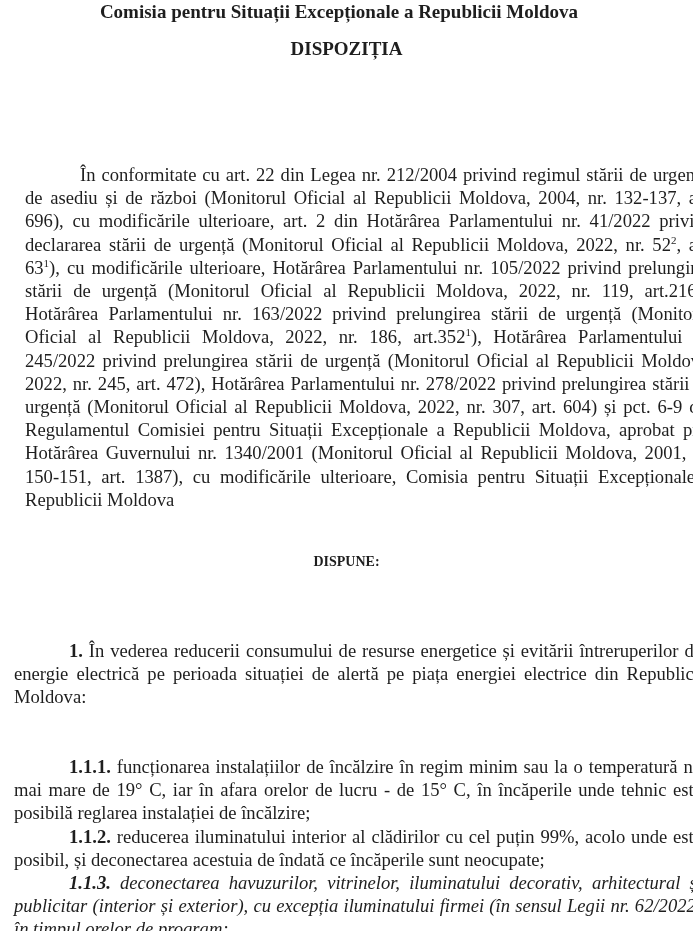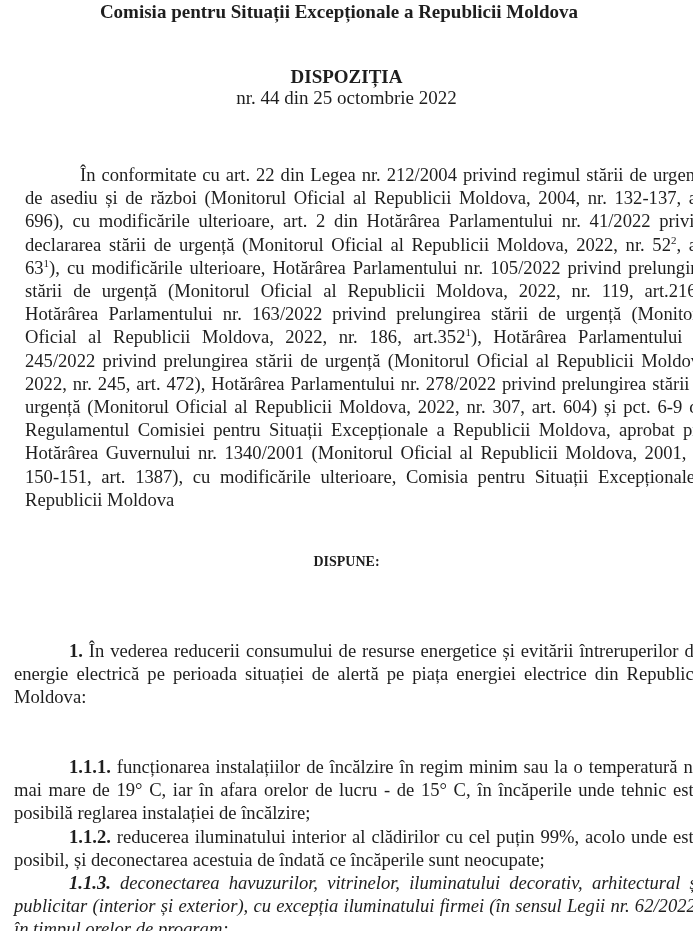--- a/index.html
+++ b/index.html
@@ -7,21 +7,21 @@
     width: 693px; height: 931px; overflow: hidden;
     font-family: "Liberation Serif", serif;
     color: #1e1e1e;
   }
   .page { position: relative; width: 693px; height: 931px; }
   .header {
     position: absolute; top: 0; left: 0; width: 678px;
     text-align: center; font-weight: bold; font-size: 19px; line-height: 24px;
   }
   .title {
-    position: absolute; top: 65px; left: 0; width: 693px;
+    position: absolute; top: 37px; left: 0; width: 693px;
     text-align: center; font-weight: bold; font-size: 19px; line-height: 24px;
   }
   .number {
     position: absolute; top: 86px; left: 0; width: 693px;
     text-align: center; font-size: 19px; line-height: 24px;
   }
   .body-text {
     position: absolute; left: 9px; width: 688px;
     font-size: 18.6px; line-height: 23.2px;
     text-align: justify; margin: 16px;
@@ -40,21 +40,20 @@
   .i112 { top: 813px; }
   .i113 { top: 859px; font-style: italic; }
   sup { font-size: 11px; line-height: 0; }
 </style>
 </head>
 <body>
 
 <div class="page">
   <div class="header">Comisia pentru Situații Excepționale a Republicii Moldova</div>
   <div class="title">DISPOZIȚIA</div>
-  <div class="number">nr. 44 din 25 octombrie 2022</div>
 
   <p class="body-text preamble"><span>În conformitate cu art. 22 din Legea nr. 212/2004 privind regimul stării de urgență, de asediu și de război (Monitorul Oficial al Republicii Moldova, 2004, nr. 132-137, art. 696), cu modificările ulterioare, art. 2 din Hotărârea Parlamentului nr. 41/2022 privind declararea stării de urgență (Monitorul Oficial al Republicii Moldova, 2022, nr. 52</span><sup>2</sup><span>, art. 63</span><sup>1</sup><span>), cu modificările ulterioare, Hotărârea Parlamentului nr. 105/2022 privind prelungirea stării de urgență (Monitorul Oficial al Republicii Moldova, 2022, nr. 119, art.216</span><sup>1</sup><span>), Hotărârea Parlamentului nr. 163/2022 privind prelungirea stării de urgență (Monitorul Oficial al Republicii Moldova, 2022, nr. 186, art.352</span><sup>1</sup><span>), Hotărârea Parlamentului nr. 245/2022 privind prelungirea stării de urgență (Monitorul Oficial al Republicii Moldova, 2022, nr. 245, art. 472), Hotărârea Parlamentului nr. 278/2022 privind prelungirea stării de urgență (Monitorul Oficial al Republicii Moldova, 2022, nr. 307, art. 604) și pct. 6-9 din Regulamentul Comisiei pentru Situații Excepționale a Republicii Moldova, aprobat prin Hotărârea Guvernului nr. 1340/2001 (Monitorul Oficial al Republicii Moldova, 2001, nr. 150-151, art. 1387), cu modificările ulterioare, Comisia pentru Situații Excepționale a Republicii Moldova</span></p>
 
   <div class="dispune">DISPUNE:</div>
 
   <p class="item i1"><b>1.</b><span> În vederea reducerii consumului de resurse energetice și evitării întreruperilor de energie electrică pe perioada situației de alertă pe piața energiei electrice din Republica Moldova:</span></p>
   <p class="item i111"><b>1.1.1.</b><span> funcționarea instalațiilor de încălzire în regim minim sau la o temperatură nu mai mare de 19° C, iar în afara orelor de lucru - de 15° C, în încăperile unde tehnic este posibilă reglarea instalației de încălzire;</span></p>
   <p class="item i112"><b>1.1.2.</b><span> reducerea iluminatului interior al clădirilor cu cel puțin 99%, acolo unde este posibil, și deconectarea acestuia de îndată ce încăperile sunt neocupate;</span></p>
   <p class="item i113"><b>1.1.3.</b><span> deconectarea havuzurilor, vitrinelor, iluminatului decorativ, arhitectural și publicitar (interior și exterior), cu excepția iluminatului firmei (în sensul Legii nr. 62/2022) în timpul orelor de program;</span></p>
 </div>

